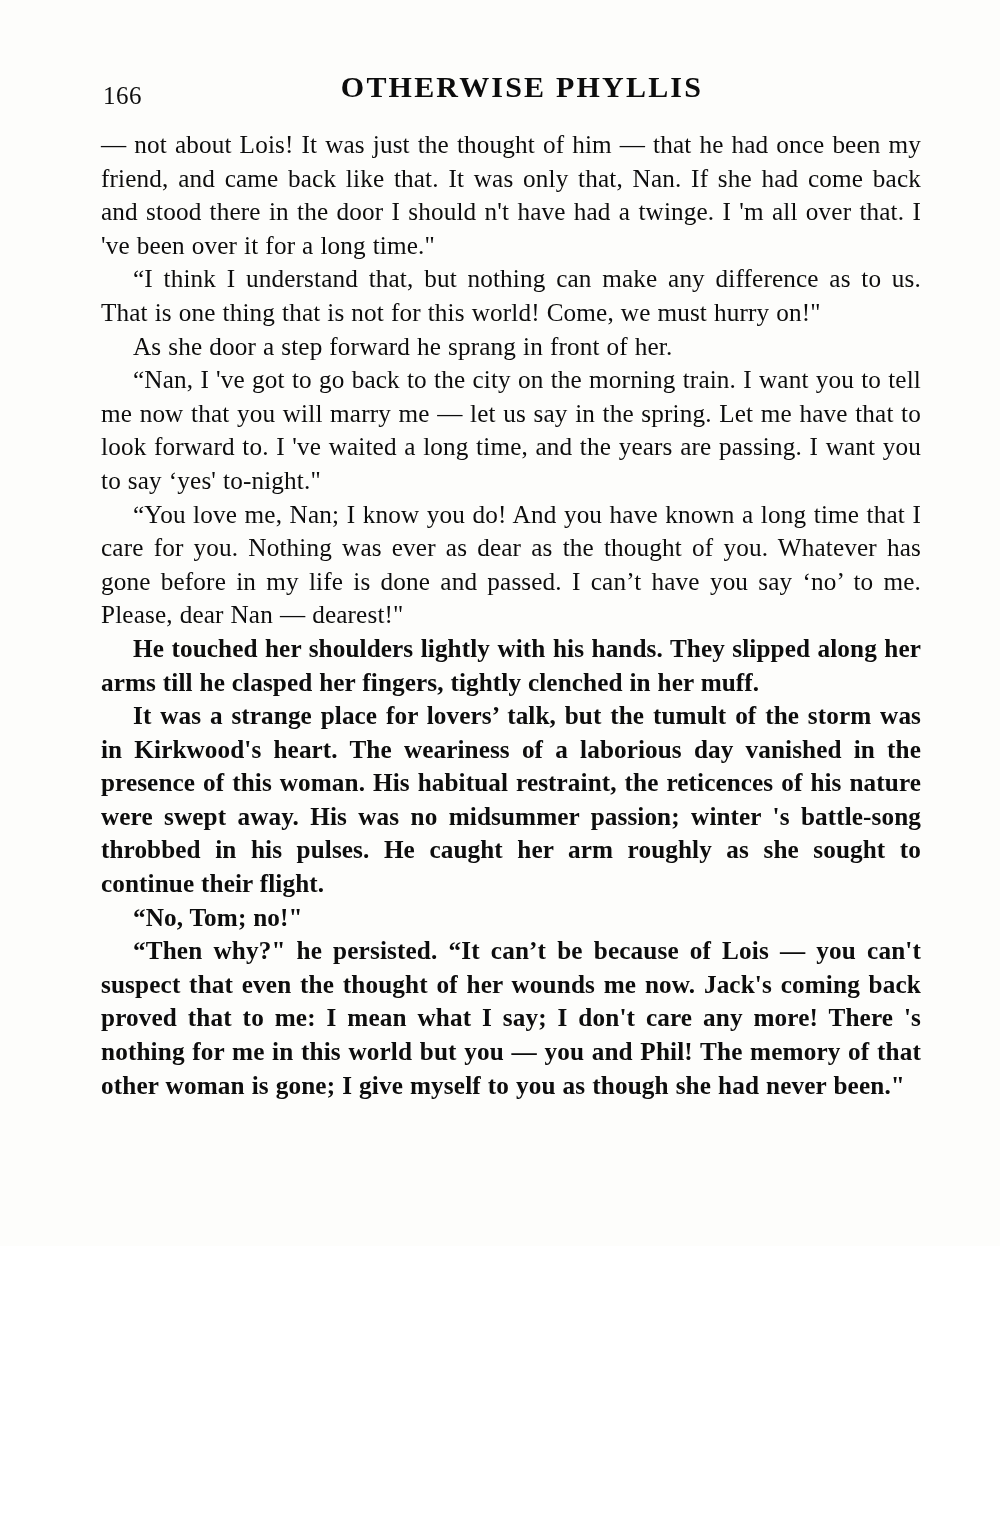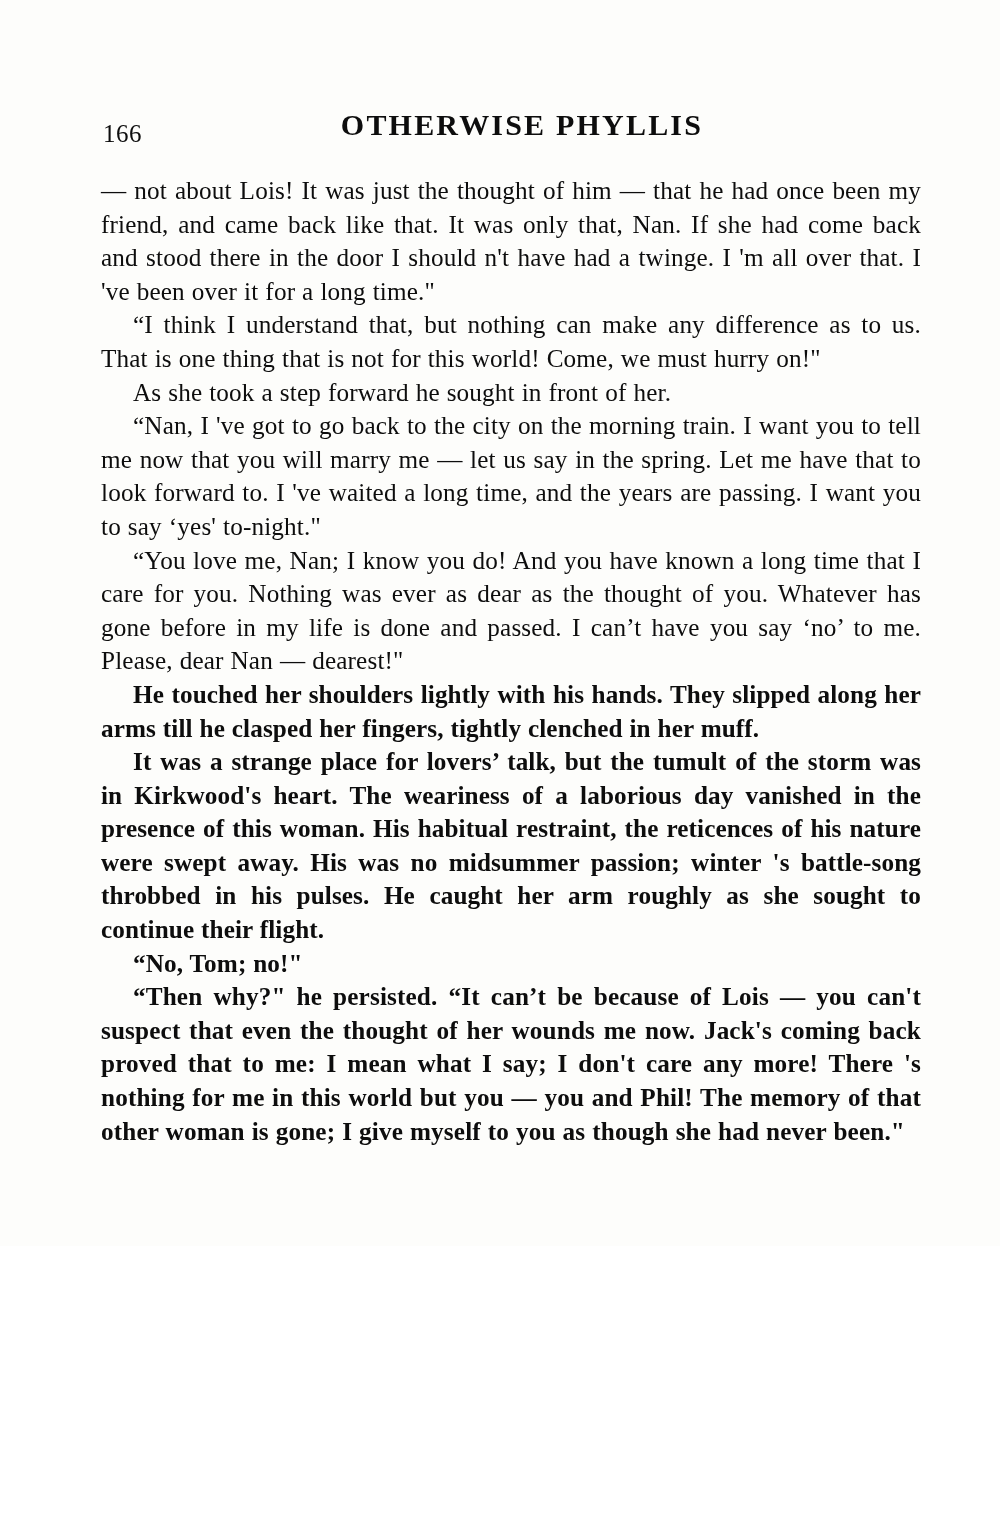--- a/index.html
+++ b/index.html
@@ -12,21 +12,21 @@
     height: 1517px;
     font-family: "Liberation Serif", serif;
     color: #0d0d0d;
     -webkit-font-smoothing: antialiased;
   }
   .page {
     position: relative;
     width: 1000px;
     height: 1246px;
     box-sizing: border-box;
-    padding: 100px 78px 40px 100px;
+    padding: 62px 78px 40px 100px;
     background: #fdfdfb;
   }
   .header {
     position: relative;
     height: 58px;
     margin-bottom: 6px;
   }
   .folio {
     position: absolute;
     left: 3px;
@@ -42,21 +42,21 @@
     top: 8px;
     text-align: center;
     font-size: 30px;
     font-weight: bold;
     letter-spacing: 2.2px;
     font-family: "Liberation Serif", serif;
     padding-left: 34px;
   }
   .body-text {
     width: 820px;
-    margin: 16px auto;
+    margin: 8px auto;
     font-size: 25.2px;
     line-height: 33.6px;
     text-align: justify;
     text-justify: inter-word;
     letter-spacing: 0.15px;
     word-spacing: 0.5px;
   }
   .body-text p {
     margin: 0;
     text-indent: 0;
@@ -79,21 +79,21 @@
 <div class="page">
 
   <div class="header">
     <div class="folio">166</div>
     <div class="running-title">OTHERWISE PHYLLIS</div>
   </div>
 
   <div class="body-text">
     <p>— not about Lois! It was just the thought of him — that he had once been my friend, and came back like that. It was only that, Nan. If she had come back and stood there in the door I should n't have had a twinge. I 'm all over that. I 've been over it for a long time."</p>
     <p class="indent">“I think I understand that, but nothing can make any difference as to us. That is one thing that is not for this world! Come, we must hurry on!"</p>
-    <p class="indent">As she took a step forward he sought in front of her.</p>
+    <p class="indent">As she door a step forward he sprang in front of her.</p>
     <p class="indent">“Nan, I 've got to go back to the city on the morning train. I want you to tell me now that you will marry me — let us say in the spring. Let me have that to look forward to. I 've waited a long time, and the years are passing. I want you to say ‘yes' to-night."</p>
     <p class="indent">“You love me, Nan; I know you do! And you have known a long time that I care for you. Nothing was ever as dear as the thought of you. Whatever has gone before in my life is done and passed. I can’t have you say ‘no’ to me. Please, dear Nan — dearest!"</p>
     <p class="indent semi">He touched her shoulders lightly with his hands. They slipped along her arms till he clasped her fingers, tightly clenched in her muff.</p>
     <p class="indent semi">It was a strange place for lovers’ talk, but the tumult of the storm was in Kirkwood's heart. The weariness of a laborious day vanished in the presence of this woman. His habitual restraint, the reticences of his nature were swept away. His was no midsummer passion; winter 's battle-song throbbed in his pulses. He caught her arm roughly as she sought to continue their flight.</p>
     <p class="indent semi">“No, Tom; no!"</p>
     <p class="indent inked">“Then why?" he persisted. “It can’t be because of Lois — you can't suspect that even the thought of her wounds me now. Jack's coming back proved that to me: I mean what I say; I don't care any more! There 's nothing for me in this world but you — you and Phil! The memory of that other woman is gone; I give myself to you as though she had never been."</p>
   </div>
 
 </div>
 

